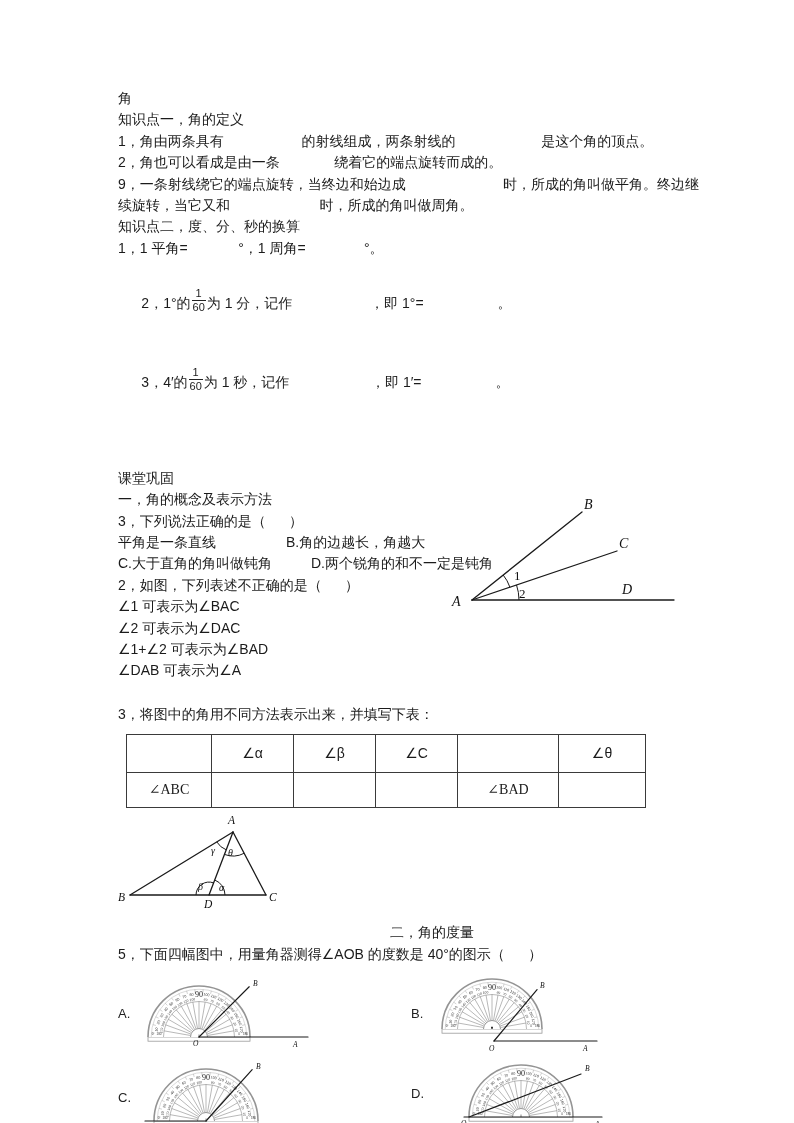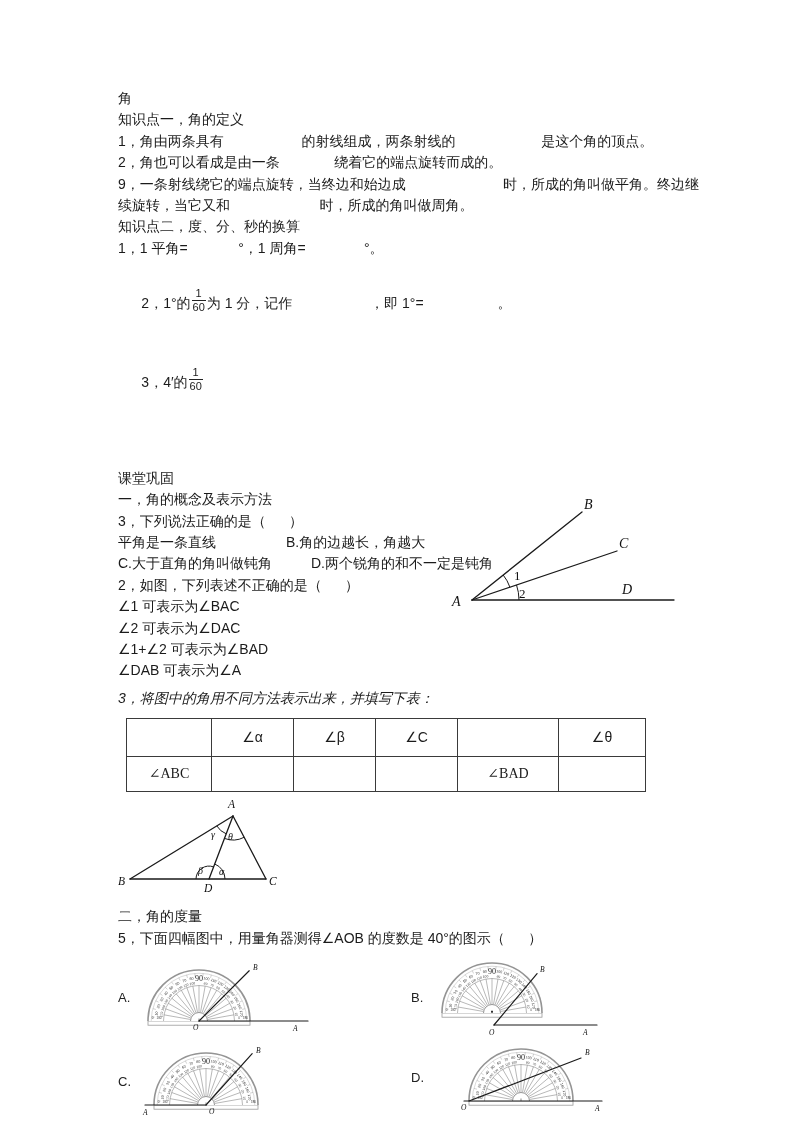--- a/index.html
+++ b/index.html
@@ -6,29 +6,29 @@
   .page{position:relative;width:794px;height:1123px;background:#fff;overflow:hidden;
         font-family:"Liberation Sans","DejaVu Sans",sans-serif;color:#1b1b1b;}
   .content{padding:88px 48px 0 118px;font-size:14px;line-height:21.4px;}
   .line{white-space:pre-wrap;}
   .sp-lg{height:50px;}
   .fracline{white-space:pre-wrap;padding-top:7px;padding-bottom:3px;}
   .fracline span{white-space:pre-wrap;}
   .frac{display:inline-block;vertical-align:-3px;text-align:center;margin:0 1px;}
   .frac .num{display:block;font-size:11px;line-height:11px;padding:0 2px 1px;}
   .frac .den{display:block;font-size:11px;line-height:12px;border-top:1px solid #222;padding:0 1px;}
-  .q3line{margin-top:6px;font-style:italic;}
+  .q3line{margin-top:22px;}
   .qtable{border-collapse:collapse;margin:9px 0 0 8px;}
   .qtable td{border:1.2px solid #3a3a3a;text-align:center;vertical-align:middle;padding:0;font-size:14px;}
   .qtable .hrow td{height:37px;}
   .qtable .drow td{height:34px;}
   .c1{width:84px}.c2{width:81px}.c3{width:81px}.c4{width:81px}.c5{width:100px}.c6{width:86px}
   .math{font-family:"Liberation Serif","DejaVu Serif",serif;}
   .tri-wrap{height:106px;margin:2px 0 0 -3px;}
-  .p2title{margin-top:6px;}
+  .p2title{margin-top:6px;text-align:center;}
   .proto-area{position:relative;height:198px;margin-top:3px;}
   .proto-opt{position:absolute;display:flex;align-items:center;}
   .opt-label{width:24px;font-size:13px;color:#222;}
   .fig-rays{position:absolute;left:450px;top:497px;}
   .figline{stroke:#1a1a1a;stroke-width:1.3;stroke-linecap:round;fill:none;}
   .figarc{stroke:#1a1a1a;stroke-width:1;fill:none;}
   .figtext{font-family:"Liberation Serif","DejaVu Serif",serif;font-style:italic;fill:#111;}
   .fignum{font-family:"Liberation Serif","DejaVu Serif",serif;fill:#111;}
 </style>
 </head>
@@ -43,21 +43,21 @@
     <div class="line">2，角也可以看成是由一条              绕着它的端点旋转而成的。</div>
     <div class="line">9，一条射线绕它的端点旋转，当终边和始边成                         时，所成的角叫做平角。终边继</div>
     <div class="line">续旋转，当它又和                       时，所成的角叫做周角。</div>
     <div class="line">知识点二，度、分、秒的换算</div>
     <div class="line">1，1 平角=             °，1 周角=               °。</div>
 
     <div class="fracline">
       <span>2，1°的</span><span class="frac"><span class="num">1</span><span class="den">60</span></span><span>为 1 分，记作                    ，即 1°=                   。</span>
     </div>
     <div class="fracline">
-      <span>3，4′的</span><span class="frac"><span class="num">1</span><span class="den">60</span></span>
+      <span>3，4′的</span><span class="frac"><span class="num">1</span><span class="den">60</span></span><span>为 1 秒，记作                     ，即 1′=                   。</span>
     </div>
 
     <div class="sp-lg"></div>
 
     <div class="line">课堂巩固</div>
     <div class="line">一，角的概念及表示方法</div>
     <div class="line">3，下列说法正确的是（      ）</div>
     <div class="line">平角是一条直线                  B.角的边越长，角越大</div>
     <div class="line">C.大于直角的角叫做钝角          D.两个锐角的和不一定是钝角</div>
     <div class="line">2，如图，下列表述不正确的是（      ）</div>

